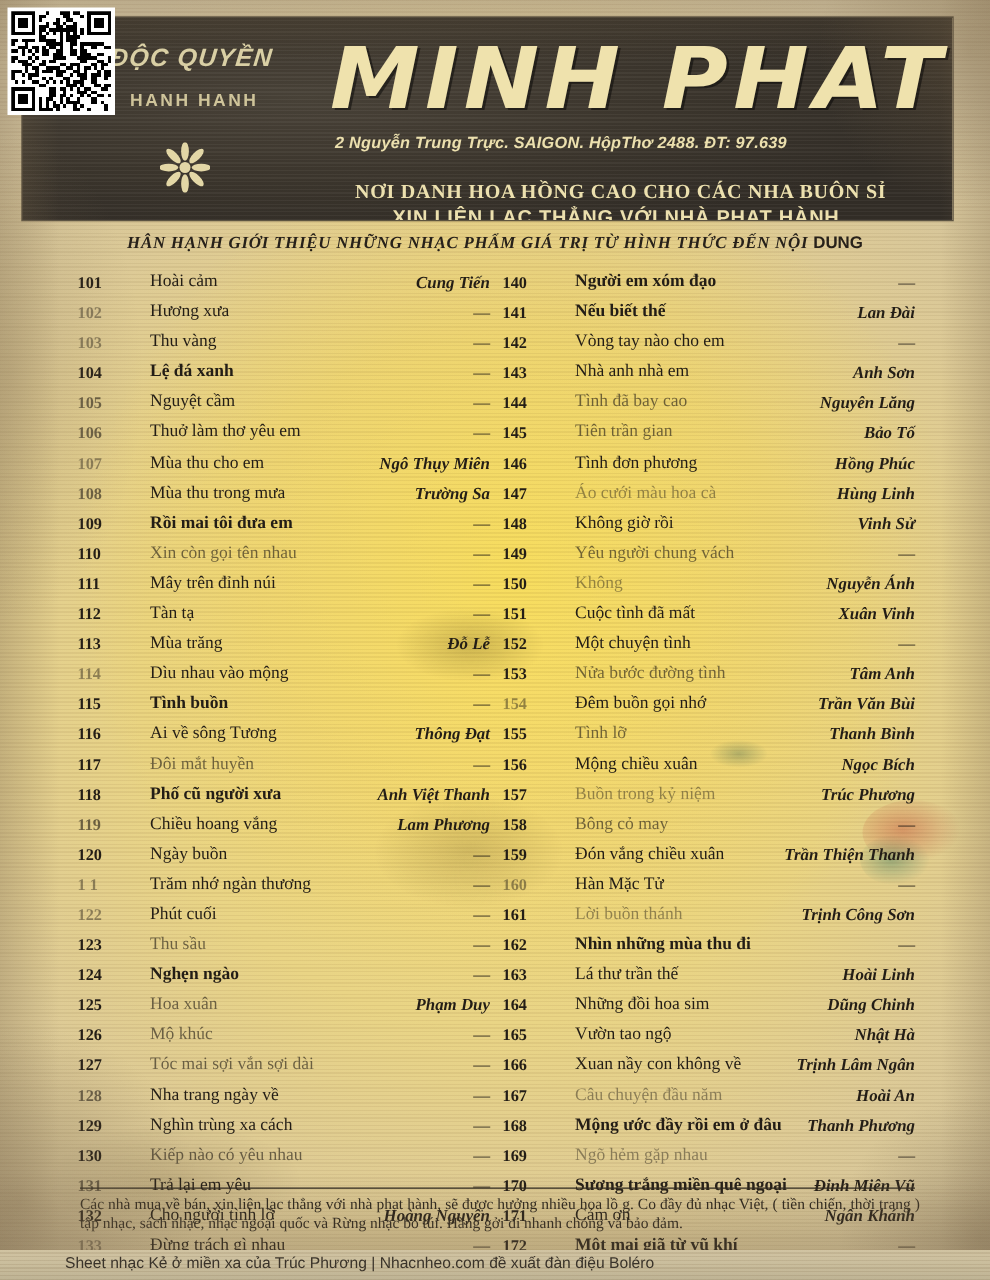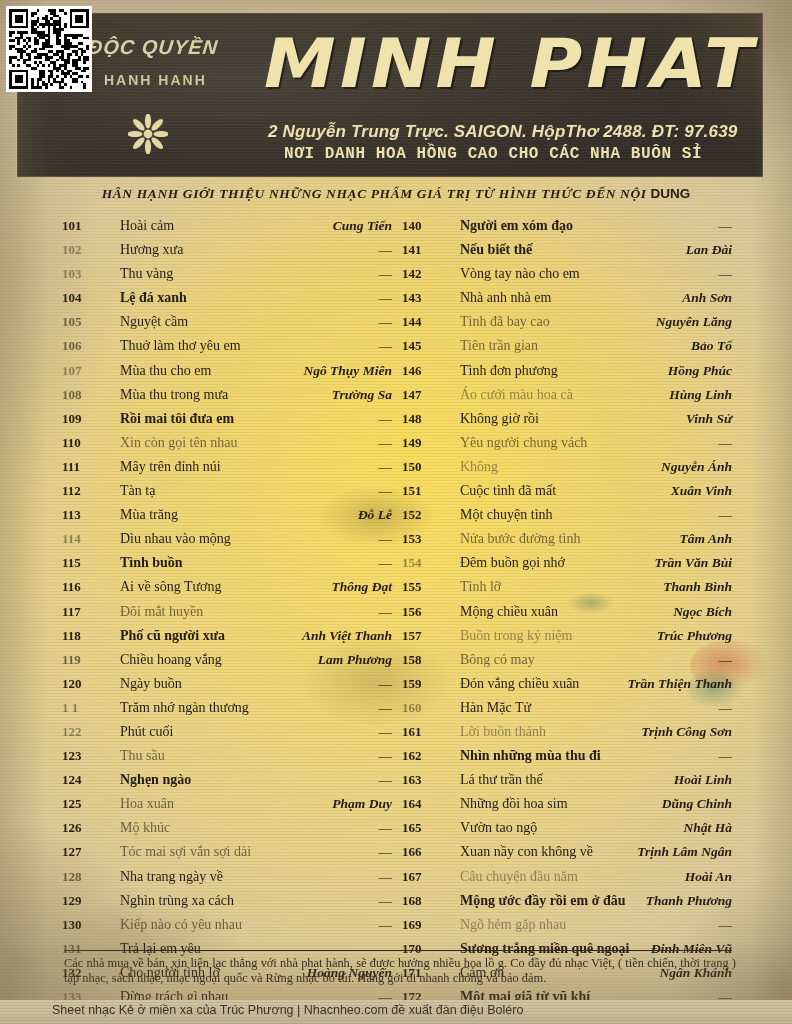--- a/index.html
+++ b/index.html
@@ -84,24 +84,24 @@
   #brand{
     position:absolute;left:246px;top:16px;z-index:3;
     font-family:"DejaVu Sans", sans-serif;
     font-weight:700;font-style:italic;
     font-size:68px;line-height:68px;letter-spacing:4px;
     color:#efe2ad;
     transform:scaleX(1.06);
     transform-origin:left center;
     text-shadow:2px 2px 0 rgba(0,0,0,.45);
   }
-  #addr1{left:250px;top:108px;font-size:17px;font-weight:700;font-style:italic;
+  #addr1{left:250px;top:92px;font-size:13px;font-weight:700;font-style:italic;
     font-family:"Liberation Sans", sans-serif;color:#ece0ae;letter-spacing:.2px;}
   #addr2{left:266px;top:131px;font-size:16px;font-weight:700;
-    font-family:Liberation Mono, monospace;color:#ece0ae;letter-spacing:.6px;text-align:center;}
+    font-family:Liberation Serif, serif;color:#ece0ae;letter-spacing:.6px;text-align:center;}
   #addr3{left:296px;top:152px;font-size:16px;font-weight:700;
     font-family:"Liberation Sans", sans-serif;color:#ece0ae;letter-spacing:.6px;}
 
   
   #qr{position:absolute;left:6px;top:6px;width:86px;height:86px;background:#fff;z-index:6;padding:3px;box-sizing:border-box;}
   #qr svg{display:block;width:100%;height:100%;}
 
   
   #tagline{
     position:absolute;left:0;top:186px;width:792px;text-align:center;
@@ -191,20 +191,21 @@
         <ellipse cx="29.2" cy="29.2" rx="3.1" ry="7.6" transform="rotate(-45 29.2 29.2)"></ellipse>
         <ellipse cx="29.2" cy="10.8" rx="3.1" ry="7.6" transform="rotate(45 29.2 10.8)"></ellipse>
         <ellipse cx="10.8" cy="29.2" rx="3.1" ry="7.6" transform="rotate(45 10.8 29.2)"></ellipse>
         <circle cx="20" cy="20" r="4.4"></circle>
       </g>
     </svg>
 
     <div id="brand">MINH PHAT</div>
     <div class="bn-txt" id="addr1">2 Nguyễn Trung Trực. SAIGON. HộpThơ 2488. ĐT: 97.639</div>
     <div class="bn-txt" id="addr2">NƠI DANH HOA HỒNG CAO CHO CÁC NHA BUÔN SỈ</div>
+    <div class="bn-txt" id="addr3">XIN LIÊN LẠC THẲNG VỚI NHÀ PHAT HÀNH</div>
   </div>
 
   <div id="qr">
     <svg viewBox="0 0 29 29" shape-rendering="crispEdges" aria-hidden="true">
       <rect width="29" height="29" fill="#fff"></rect>
       <g fill="#000" id="qrcells">
           <path d="M0 0h1v1h-1zM1 0h1v1h-1zM2 0h1v1h-1zM3 0h1v1h-1zM4 0h1v1h-1zM5 0h1v1h-1zM6 0h1v1h-1zM10 0h1v1h-1zM14 0h1v1h-1zM15 0h1v1h-1zM16 0h1v1h-1zM18 0h1v1h-1zM19 0h1v1h-1zM22 0h1v1h-1zM23 0h1v1h-1zM24 0h1v1h-1zM25 0h1v1h-1zM26 0h1v1h-1zM27 0h1v1h-1zM28 0h1v1h-1zM0 1h1v1h-1zM6 1h1v1h-1zM8 1h1v1h-1zM9 1h1v1h-1zM15 1h1v1h-1zM16 1h1v1h-1zM20 1h1v1h-1zM22 1h1v1h-1zM28 1h1v1h-1zM0 2h1v1h-1zM2 2h1v1h-1zM3 2h1v1h-1zM4 2h1v1h-1zM6 2h1v1h-1zM8 2h1v1h-1zM13 2h1v1h-1zM16 2h1v1h-1zM17 2h1v1h-1zM22 2h1v1h-1zM24 2h1v1h-1zM25 2h1v1h-1zM26 2h1v1h-1zM28 2h1v1h-1zM0 3h1v1h-1zM2 3h1v1h-1zM3 3h1v1h-1zM4 3h1v1h-1zM6 3h1v1h-1zM10 3h1v1h-1zM12 3h1v1h-1zM13 3h1v1h-1zM15 3h1v1h-1zM18 3h1v1h-1zM22 3h1v1h-1zM24 3h1v1h-1zM25 3h1v1h-1zM26 3h1v1h-1zM28 3h1v1h-1zM0 4h1v1h-1zM2 4h1v1h-1zM3 4h1v1h-1zM4 4h1v1h-1zM6 4h1v1h-1zM8 4h1v1h-1zM9 4h1v1h-1zM10 4h1v1h-1zM13 4h1v1h-1zM14 4h1v1h-1zM16 4h1v1h-1zM17 4h1v1h-1zM18 4h1v1h-1zM22 4h1v1h-1zM24 4h1v1h-1zM25 4h1v1h-1zM26 4h1v1h-1zM28 4h1v1h-1zM0 5h1v1h-1zM6 5h1v1h-1zM8 5h1v1h-1zM9 5h1v1h-1zM11 5h1v1h-1zM12 5h1v1h-1zM13 5h1v1h-1zM14 5h1v1h-1zM15 5h1v1h-1zM16 5h1v1h-1zM17 5h1v1h-1zM18 5h1v1h-1zM20 5h1v1h-1zM22 5h1v1h-1zM28 5h1v1h-1zM0 6h1v1h-1zM1 6h1v1h-1zM2 6h1v1h-1zM3 6h1v1h-1zM4 6h1v1h-1zM5 6h1v1h-1zM6 6h1v1h-1zM8 6h1v1h-1zM10 6h1v1h-1zM12 6h1v1h-1zM14 6h1v1h-1zM16 6h1v1h-1zM18 6h1v1h-1zM20 6h1v1h-1zM22 6h1v1h-1zM23 6h1v1h-1zM24 6h1v1h-1zM25 6h1v1h-1zM26 6h1v1h-1zM27 6h1v1h-1zM28 6h1v1h-1zM8 7h1v1h-1zM9 7h1v1h-1zM14 7h1v1h-1zM16 7h1v1h-1zM17 7h1v1h-1zM18 7h1v1h-1zM19 7h1v1h-1zM0 8h1v1h-1zM1 8h1v1h-1zM3 8h1v1h-1zM4 8h1v1h-1zM5 8h1v1h-1zM6 8h1v1h-1zM8 8h1v1h-1zM9 8h1v1h-1zM10 8h1v1h-1zM11 8h1v1h-1zM12 8h1v1h-1zM14 8h1v1h-1zM16 8h1v1h-1zM17 8h1v1h-1zM18 8h1v1h-1zM0 9h1v1h-1zM4 9h1v1h-1zM10 9h1v1h-1zM11 9h1v1h-1zM12 9h1v1h-1zM13 9h1v1h-1zM14 9h1v1h-1zM17 9h1v1h-1zM18 9h1v1h-1zM20 9h1v1h-1zM21 9h1v1h-1zM22 9h1v1h-1zM23 9h1v1h-1zM24 9h1v1h-1zM25 9h1v1h-1zM26 9h1v1h-1zM2 10h1v1h-1zM3 10h1v1h-1zM4 10h1v1h-1zM6 10h1v1h-1zM7 10h1v1h-1zM9 10h1v1h-1zM11 10h1v1h-1zM12 10h1v1h-1zM14 10h1v1h-1zM17 10h1v1h-1zM20 10h1v1h-1zM23 10h1v1h-1zM24 10h1v1h-1zM27 10h1v1h-1zM28 10h1v1h-1zM0 11h1v1h-1zM1 11h1v1h-1zM3 11h1v1h-1zM5 11h1v1h-1zM7 11h1v1h-1zM9 11h1v1h-1zM10 11h1v1h-1zM13 11h1v1h-1zM14 11h1v1h-1zM17 11h1v1h-1zM18 11h1v1h-1zM20 11h1v1h-1zM21 11h1v1h-1zM3 12h1v1h-1zM6 12h1v1h-1zM9 12h1v1h-1zM10 12h1v1h-1zM12 12h1v1h-1zM13 12h1v1h-1zM14 12h1v1h-1zM17 12h1v1h-1zM18 12h1v1h-1zM20 12h1v1h-1zM21 12h1v1h-1zM22 12h1v1h-1zM25 12h1v1h-1zM26 12h1v1h-1zM0 13h1v1h-1zM1 13h1v1h-1zM5 13h1v1h-1zM7 13h1v1h-1zM12 13h1v1h-1zM13 13h1v1h-1zM14 13h1v1h-1zM15 13h1v1h-1zM19 13h1v1h-1zM20 13h1v1h-1zM21 13h1v1h-1zM22 13h1v1h-1zM23 13h1v1h-1zM24 13h1v1h-1zM28 13h1v1h-1zM0 14h1v1h-1zM2 14h1v1h-1zM3 14h1v1h-1zM4 14h1v1h-1zM6 14h1v1h-1zM9 14h1v1h-1zM11 14h1v1h-1zM12 14h1v1h-1zM20 14h1v1h-1zM21 14h1v1h-1zM25 14h1v1h-1zM26 14h1v1h-1zM28 14h1v1h-1zM3 15h1v1h-1zM4 15h1v1h-1zM5 15h1v1h-1zM8 15h1v1h-1zM9 15h1v1h-1zM14 15h1v1h-1zM15 15h1v1h-1zM17 15h1v1h-1zM18 15h1v1h-1zM19 15h1v1h-1zM23 15h1v1h-1zM24 15h1v1h-1zM26 15h1v1h-1zM27 15h1v1h-1zM4 16h1v1h-1zM6 16h1v1h-1zM7 16h1v1h-1zM10 16h1v1h-1zM11 16h1v1h-1zM12 16h1v1h-1zM13 16h1v1h-1zM16 16h1v1h-1zM17 16h1v1h-1zM19 16h1v1h-1zM21 16h1v1h-1zM22 16h1v1h-1zM24 16h1v1h-1zM26 16h1v1h-1zM0 17h1v1h-1zM1 17h1v1h-1zM2 17h1v1h-1zM4 17h1v1h-1zM7 17h1v1h-1zM9 17h1v1h-1zM10 17h1v1h-1zM11 17h1v1h-1zM13 17h1v1h-1zM14 17h1v1h-1zM15 17h1v1h-1zM18 17h1v1h-1zM19 17h1v1h-1zM21 17h1v1h-1zM25 17h1v1h-1zM27 17h1v1h-1zM28 17h1v1h-1zM0 18h1v1h-1zM3 18h1v1h-1zM5 18h1v1h-1zM6 18h1v1h-1zM7 18h1v1h-1zM13 18h1v1h-1zM14 18h1v1h-1zM17 18h1v1h-1zM19 18h1v1h-1zM20 18h1v1h-1zM21 18h1v1h-1zM23 18h1v1h-1zM24 18h1v1h-1zM25 18h1v1h-1zM27 18h1v1h-1zM28 18h1v1h-1zM0 19h1v1h-1zM5 19h1v1h-1zM9 19h1v1h-1zM11 19h1v1h-1zM15 19h1v1h-1zM16 19h1v1h-1zM20 19h1v1h-1zM21 19h1v1h-1zM23 19h1v1h-1zM24 19h1v1h-1zM27 19h1v1h-1zM1 20h1v1h-1zM3 20h1v1h-1zM6 20h1v1h-1zM7 20h1v1h-1zM10 20h1v1h-1zM12 20h1v1h-1zM14 20h1v1h-1zM16 20h1v1h-1zM18 20h1v1h-1zM19 20h1v1h-1zM20 20h1v1h-1zM23 20h1v1h-1zM24 20h1v1h-1zM8 21h1v1h-1zM9 21h1v1h-1zM16 21h1v1h-1zM17 21h1v1h-1zM18 21h1v1h-1zM20 21h1v1h-1zM24 21h1v1h-1zM25 21h1v1h-1zM27 21h1v1h-1zM28 21h1v1h-1zM0 22h1v1h-1zM1 22h1v1h-1zM2 22h1v1h-1zM3 22h1v1h-1zM4 22h1v1h-1zM5 22h1v1h-1zM6 22h1v1h-1zM11 22h1v1h-1zM12 22h1v1h-1zM14 22h1v1h-1zM15 22h1v1h-1zM17 22h1v1h-1zM19 22h1v1h-1zM21 22h1v1h-1zM22 22h1v1h-1zM26 22h1v1h-1zM27 22h1v1h-1zM0 23h1v1h-1zM6 23h1v1h-1zM11 23h1v1h-1zM12 23h1v1h-1zM15 23h1v1h-1zM19 23h1v1h-1zM20 23h1v1h-1zM21 23h1v1h-1zM23 23h1v1h-1zM24 23h1v1h-1zM0 24h1v1h-1zM2 24h1v1h-1zM3 24h1v1h-1zM4 24h1v1h-1zM6 24h1v1h-1zM11 24h1v1h-1zM12 24h1v1h-1zM14 24h1v1h-1zM15 24h1v1h-1zM17 24h1v1h-1zM20 24h1v1h-1zM22 24h1v1h-1zM25 24h1v1h-1zM26 24h1v1h-1zM28 24h1v1h-1zM0 25h1v1h-1zM2 25h1v1h-1zM3 25h1v1h-1zM4 25h1v1h-1zM6 25h1v1h-1zM8 25h1v1h-1zM10 25h1v1h-1zM11 25h1v1h-1zM14 25h1v1h-1zM16 25h1v1h-1zM19 25h1v1h-1zM23 25h1v1h-1zM24 25h1v1h-1zM0 26h1v1h-1zM2 26h1v1h-1zM3 26h1v1h-1zM4 26h1v1h-1zM6 26h1v1h-1zM8 26h1v1h-1zM10 26h1v1h-1zM12 26h1v1h-1zM14 26h1v1h-1zM16 26h1v1h-1zM17 26h1v1h-1zM18 26h1v1h-1zM19 26h1v1h-1zM23 26h1v1h-1zM24 26h1v1h-1zM26 26h1v1h-1zM0 27h1v1h-1zM6 27h1v1h-1zM8 27h1v1h-1zM10 27h1v1h-1zM12 27h1v1h-1zM13 27h1v1h-1zM15 27h1v1h-1zM18 27h1v1h-1zM20 27h1v1h-1zM27 27h1v1h-1zM0 28h1v1h-1zM1 28h1v1h-1zM2 28h1v1h-1zM3 28h1v1h-1zM4 28h1v1h-1zM5 28h1v1h-1zM6 28h1v1h-1zM8 28h1v1h-1zM9 28h1v1h-1zM10 28h1v1h-1zM11 28h1v1h-1zM13 28h1v1h-1zM18 28h1v1h-1zM19 28h1v1h-1zM22 28h1v1h-1zM27 28h1v1h-1z"></path>
         </g>
     </svg>
   </div>

